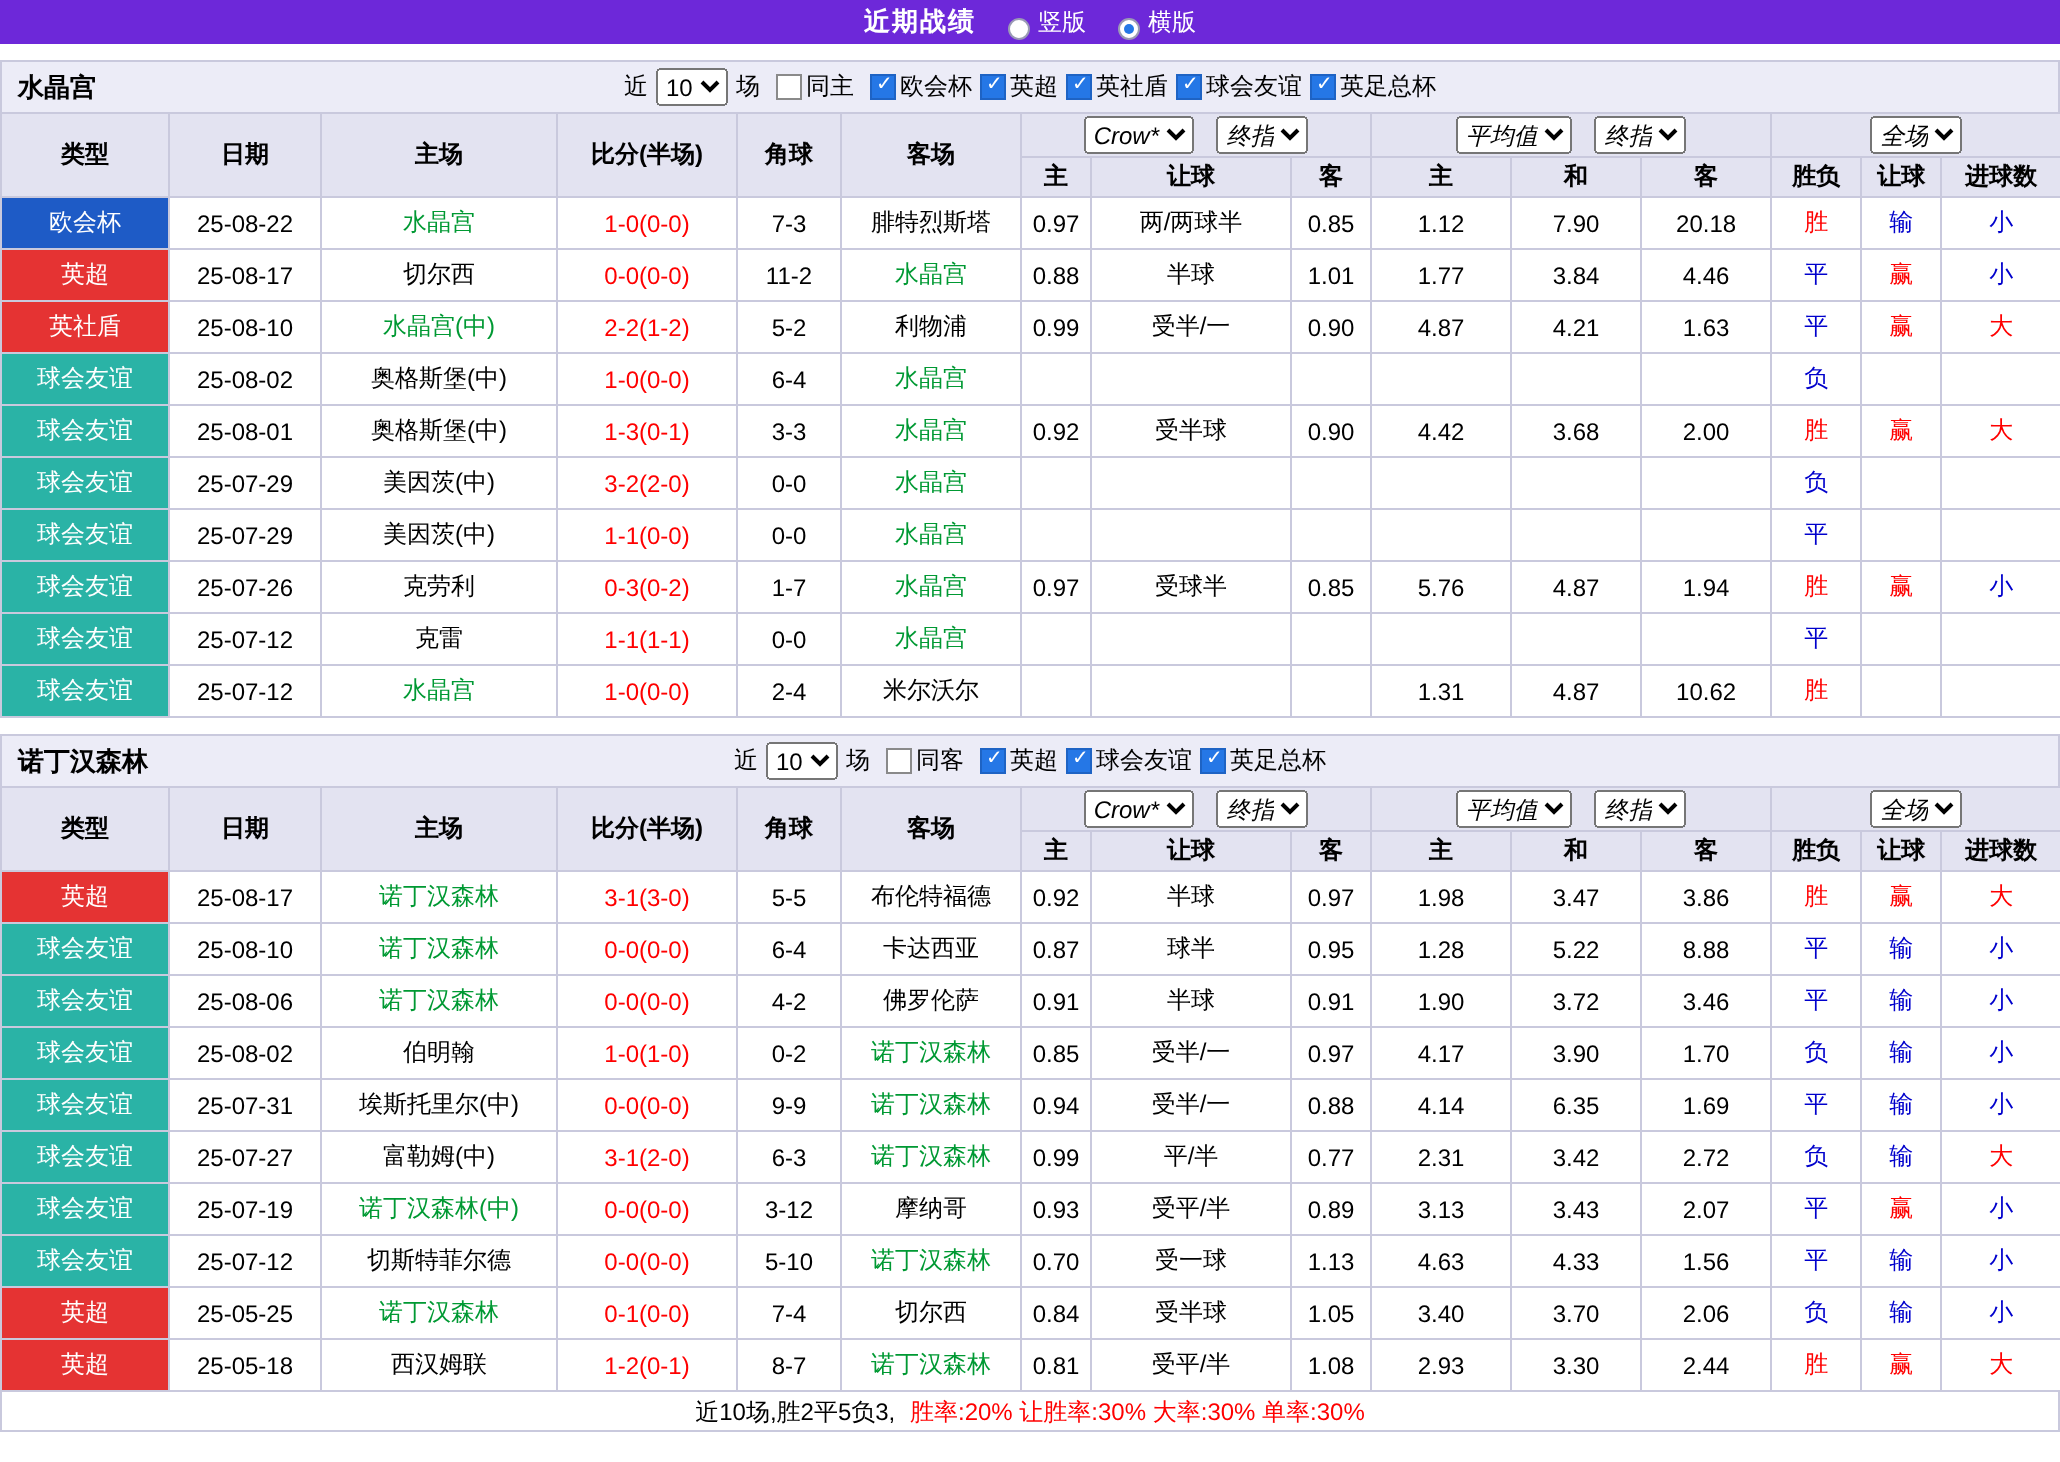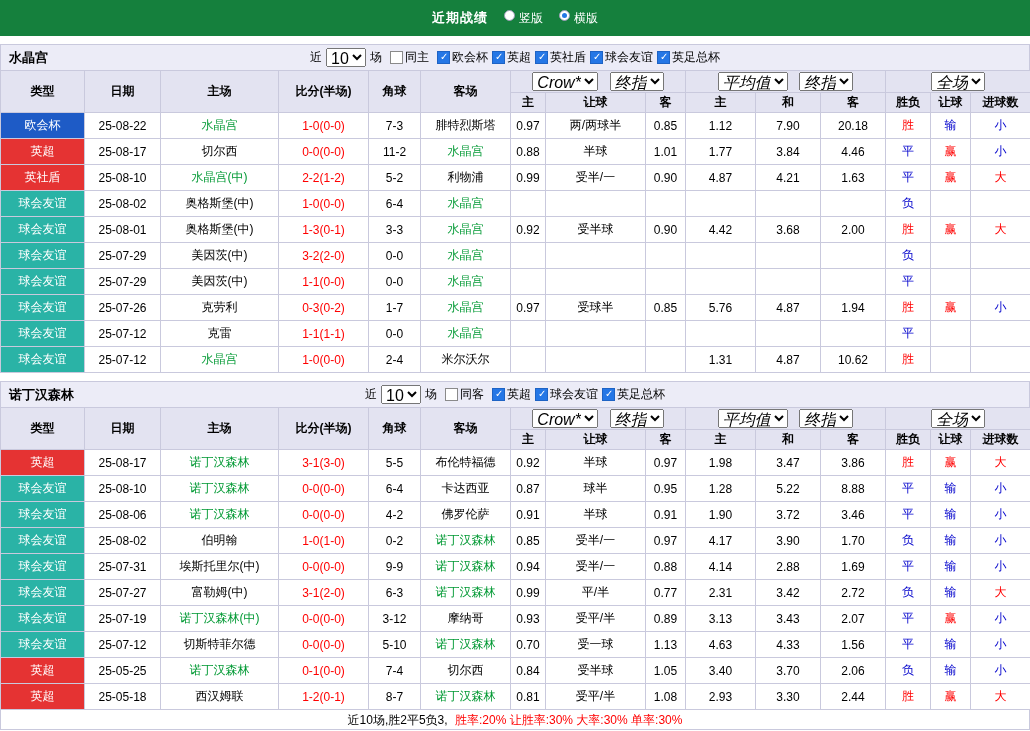--- a/index.html
+++ b/index.html
@@ -1,37 +1,37 @@
 <!DOCTYPE html>
 <html><head>
 <meta charset="utf-8">
 <style>
   * { box-sizing: border-box; }
   body { margin:0; background:#fff; color:#000;
          font-family:"Liberation Sans","DejaVu Sans",sans-serif; font-size:12px; }
   .page { width:1030px; margin:0; }
 
   
-  .topbar { background:#15803d; height:36px; display:flex; align-items:center;
+  .topbar { background:#6d28d9; height:22px; display:flex; align-items:center;
             justify-content:center; gap:16px; color:#fff; }
   .topbar .title { font-weight:bold; font-size:13px; letter-spacing:1px; }
-  .mode { display:flex; align-items:flex-start; gap:4px; cursor:pointer; }
+  .mode { display:flex; align-items:flex-end; gap:4px; cursor:pointer; }
   .radio { width:11px; height:11px; border-radius:50%; background:#fff;
            border:1px solid #9a9ab5; display:inline-block; position:relative; }
   .radio.selected::after { content:''; position:absolute; left:2px; top:2px;
            width:5px; height:5px; border-radius:50%; background:#2577e6; }
 
   
   .section { margin-top:8px; }
   .section-header { position:relative; height:26px; background:#ececf7;
             border:1px solid #c9c9dd; border-bottom:none;
             display:flex; align-items:center; justify-content:center; }
   .team-title { position:absolute; left:8px; font-weight:bold; font-size:13px; }
   .filters { display:flex; align-items:center; gap:4px; }
-  .filters select, .sel-cell select { font-size:16px; height:19px;
+  .filters select, .sel-cell select { font-size:12px; height:19px;
             font-family:"Liberation Sans","DejaVu Sans",sans-serif; }
   .cb-label { display:inline-flex; align-items:center; cursor:pointer; margin-left:4px; }
   .checkbox { width:13px; height:13px; display:inline-block; border:1px solid #8a8a8a;
             background:#fff; margin-right:2px; position:relative; flex:0 0 auto; }
   .checkbox.checked { background:#2577e6; border-color:#1e63c4; }
   .checkbox.checked::after { content:'\2713'; color:#fff; font-size:10px; font-weight:bold;
             position:absolute; left:2px; top:-1px; }
 
   
   table.results-table { border-collapse:collapse; width:100%; table-layout:fixed; }
@@ -466,21 +466,21 @@
             <td style="background: rgb(42, 179, 166); color: rgb(255, 255, 255);">球会友谊</td>
             <td>25-07-31</td>
             <td>埃斯托里尔(中)</td>
             <td class="score">0-0(0-0)</td>
             <td>9-9</td>
             <td class="focal">诺丁汉森林</td>
             <td>0.94</td>
             <td>受半/一</td>
             <td>0.88</td>
             <td>4.14</td>
-            <td>2.88</td>
+            <td>6.35</td>
             <td>1.69</td>
             <td style="color: rgb(0, 0, 204);">平</td>
             <td style="color: rgb(0, 0, 204);">输</td>
             <td style="color: rgb(0, 0, 204);">小</td>
           </tr>
           <tr>
             <td style="background: rgb(42, 179, 166); color: rgb(255, 255, 255);">球会友谊</td>
             <td>25-07-27</td>
             <td>富勒姆(中)</td>
             <td class="score">3-1(2-0)</td>

